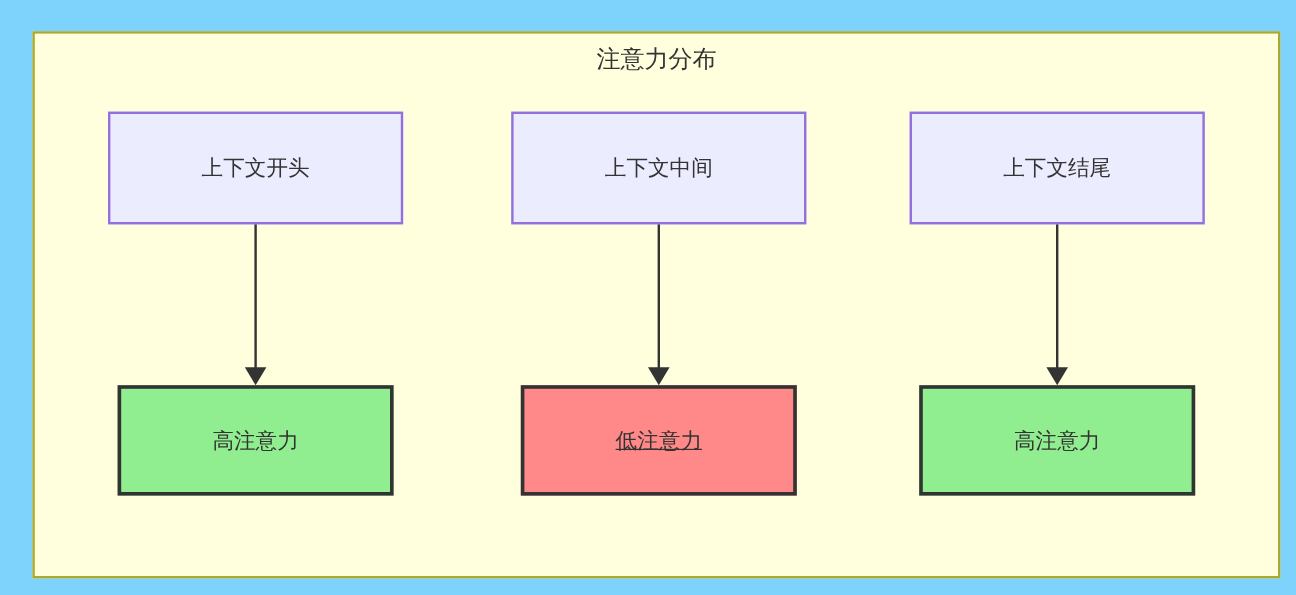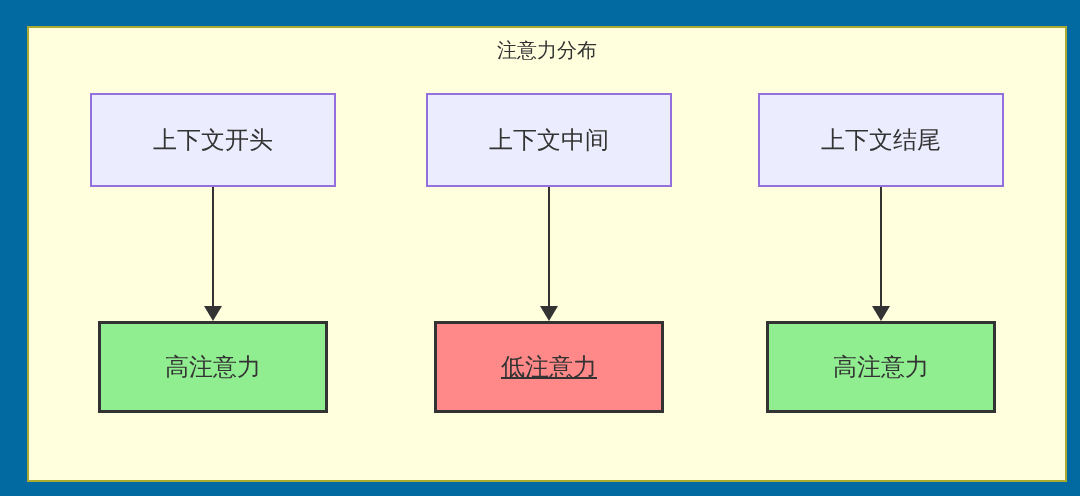--- a/index.html
+++ b/index.html
@@ -5,21 +5,21 @@
   html, body {
     margin: 0;
     padding: 0;
     background: #ffffff;
     font-family: "Liberation Sans", "DejaVu Sans", sans-serif;
   }
   .canvas {
     position: relative;
     width: 1080px;
     height: 496px;
-    background: #0369a1;
+    background: #7dd3fc;
     overflow: hidden;
     color: var(--text, #333333);
   }
   .cluster {
     position: absolute;
     left: 27px;
     top: 26px;
     width: 1040px;
     height: 456px;
     box-sizing: border-box;
@@ -35,21 +35,21 @@
     font-size: 20px;
     line-height: 26px;
     color: var(--text, #333333);
   }
   .node {
     position: absolute;
     display: flex;
     align-items: center;
     justify-content: center;
     box-sizing: border-box;
-    font-size: 24px;
+    font-size: 18px;
     text-align: center;
     color: var(--text, #333333);
   }
   .node.source {
     top: 93px;
     width: 246px;
     height: 94px;
     background: var(--source-fill, #ececff);
     border: 2px solid var(--source-border, #9370db);
   }

